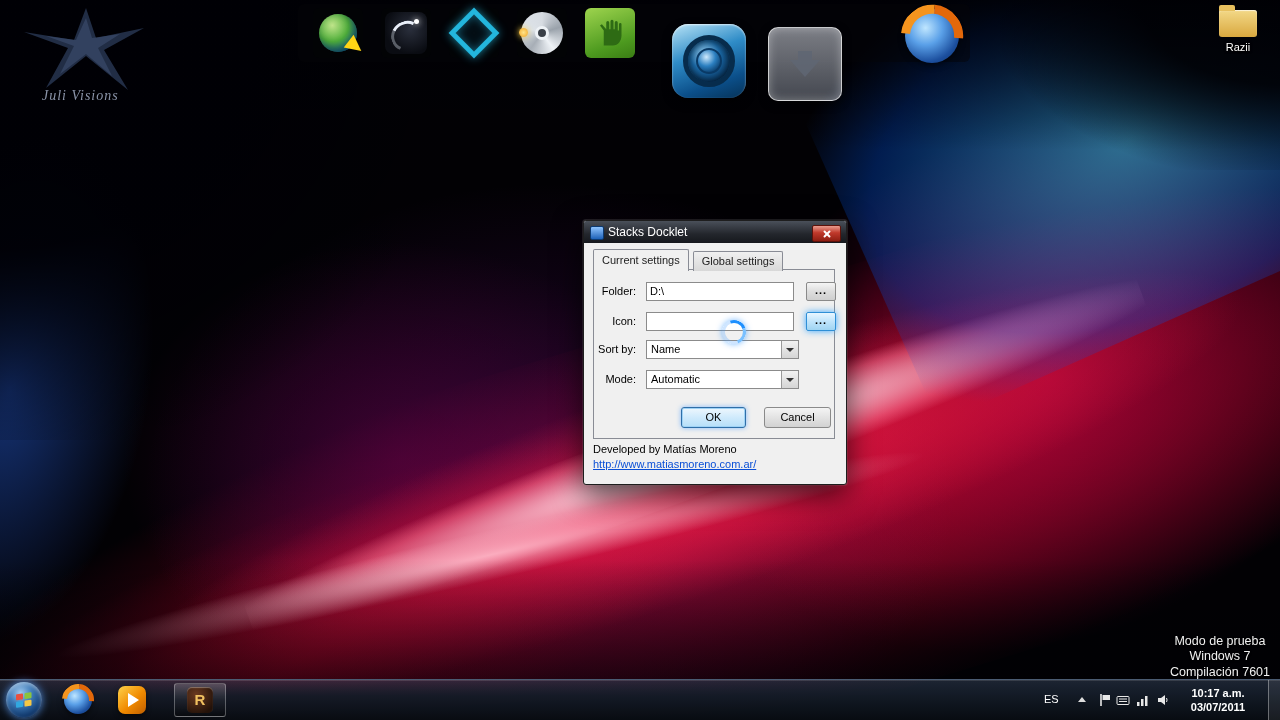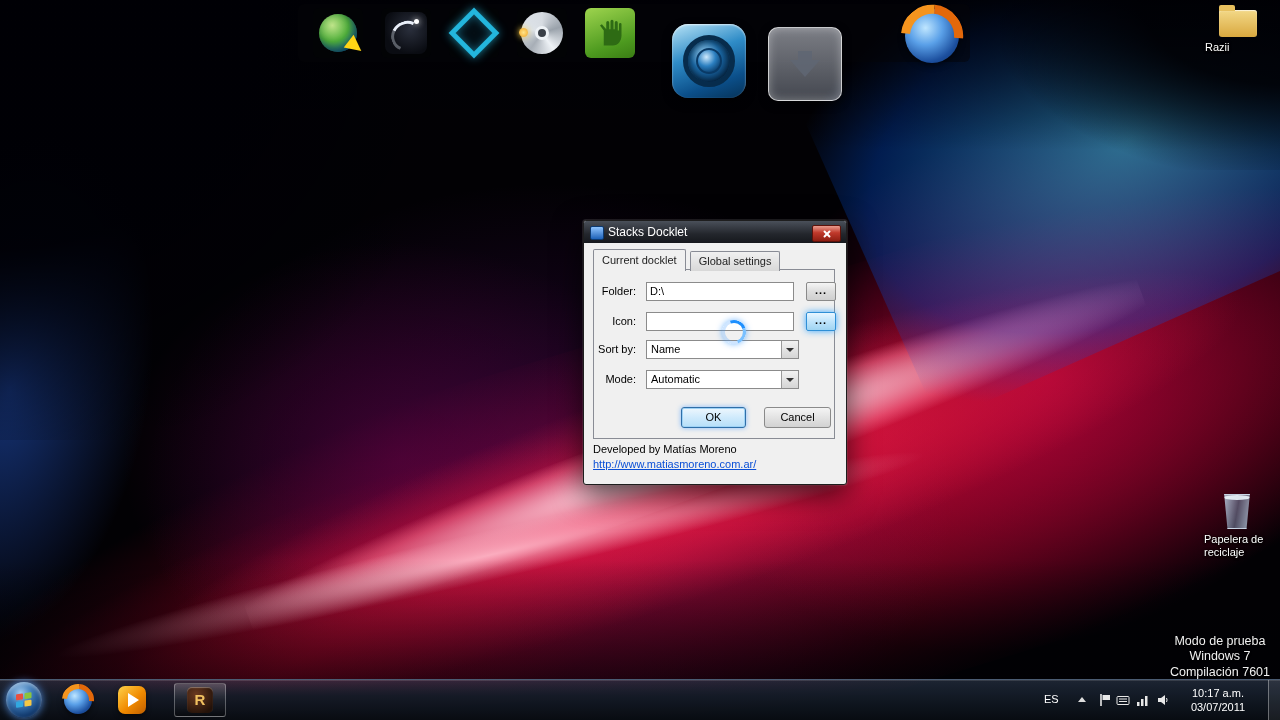--- a/index.html
+++ b/index.html
@@ -128,21 +128,21 @@
   .pbtn{position:absolute;width:65px;height:21px;box-sizing:border-box;text-align:center;line-height:19px;
     background:linear-gradient(#f4f4f4,#e3e3e3 50%,#d2d2d2);border:1px solid #8a8a8a;border-radius:3px;z-index:4;}
   .pbtn.focused{border-color:#2f6fa8;box-shadow:inset 0 0 0 1px #9fd2f5,0 0 5px rgba(60,150,255,.6);
     background:linear-gradient(#eef7fd,#cfeafc 50%,#b6dff8);}
   .spin{position:absolute;left:138px;top:99px;width:18px;height:18px;border-radius:50%;z-index:5;
     border:3px solid rgba(60,150,255,.25);border-top-color:#1e90ff;border-right-color:#79c0ff;
     box-shadow:0 0 6px rgba(30,140,255,.6);transform:rotate(25deg);}
   .devtext{position:absolute;left:9px;top:222px;z-index:2;}
   .linktext{position:absolute;left:9px;top:237px;color:#0a4fd6;text-decoration:underline;z-index:2;cursor:pointer;}
   
-  .dicon{position:absolute;width:66px;text-align:left;color:#fff;font-size:11px;
+  .dicon{position:absolute;width:66px;text-align:center;color:#fff;font-size:11px;
     text-shadow:0 1px 2px #000,0 0 3px #000;}
   .folder{width:38px;height:27px;margin:0 auto;position:relative;border-radius:2px 3px 3px 3px;
     background:linear-gradient(#f3d988,#d9a83f);box-shadow:inset 0 1px 1px rgba(255,255,255,.7);}
   .folder::before{content:"";position:absolute;left:0;top:-5px;width:16px;height:6px;background:#e7c05e;
     border-radius:2px 2px 0 0;}
   .bin{width:26px;height:33px;margin:0 auto;position:relative;
     background:linear-gradient(100deg,rgba(190,210,230,.85),rgba(120,150,180,.5) 50%,rgba(190,210,230,.8));
     border:1px solid rgba(220,235,250,.8);clip-path:polygon(4% 0,96% 0,84% 100%,16% 100%);}
   .bin::before{content:"";position:absolute;left:0;right:0;top:0;height:5px;background:rgba(235,245,252,.9);
     border-radius:50%;}
@@ -168,21 +168,21 @@
     background:linear-gradient(rgba(255,255,255,.2),rgba(255,255,255,.05) 50%,rgba(0,0,0,.25));
     display:flex;align-items:center;justify-content:center;}
   .rtile{width:26px;height:26px;border-radius:5px;background:radial-gradient(circle at 35% 30%,#6b3a20,#241209 80%);
     color:#f0c060;font-weight:bold;font-size:15px;text-align:center;line-height:26px;
     box-shadow:inset 0 1px 1px rgba(255,255,255,.35);}
   .tray-lang{position:absolute;left:1044px;top:13px;color:#fff;font-size:11px;}
   .tray-arrow{position:absolute;left:1078px;top:17px;width:0;height:0;
     border-left:4px solid transparent;border-right:4px solid transparent;border-bottom:5px solid #ddd;}
   .tray-ic{position:absolute;top:13px;width:14px;height:14px;}
   .clock{position:absolute;left:1180px;top:6px;width:76px;text-align:center;color:#fff;font-size:11px;
-    line-height:14px;}
+    line-height:14px;font-weight:bold;}
   .showdesk{position:absolute;left:1268px;top:0;width:12px;height:40px;background:rgba(255,255,255,.07);
     border-left:1px solid rgba(255,255,255,.35);box-sizing:border-box;}
 </style>
 </head>
 <body>
 
 <div id="screen">
 
   <div class="wp" id="w1"></div>
   <div class="wp" id="w8"></div>
@@ -192,20 +192,27 @@
   <div class="wp" id="w2"></div>
   <div class="wp" id="w3"></div>
   <div class="wp" id="w4"></div>
   <div class="wp" id="w6"></div>
   <div class="wp" id="w7"></div>
   <div class="wp" id="ovTop"></div>
   <div class="wp" id="ovLeft"></div>
   <div class="wp" id="ovTR"></div>
   <div class="wp" id="ovBottom"></div>
 
+  <div id="logo">
+    <svg width="150" height="90" viewBox="0 0 150 90">
+      <path d="M70 4 L80 34 L128 24 L88 46 L112 86 L70 52 L30 84 L52 44 L8 28 L58 36 Z" fill="#25324d" opacity="0.9"></path>
+      <path d="M70 14 L76 34 L104 30 L82 44 L96 72 L70 50 L44 70 L58 42 L30 32 L60 36 Z" fill="#3a4a6b" opacity="0.7"></path>
+    </svg>
+    <div id="logoText">Juli Visions</div>
+  </div>
 
   <div id="dockbar"></div>
   <div class="dtile" style="left:313px">
     <span class="ic-globe"></span>
   </div>
   <div class="dtile" style="left:381px">
     <span class="ic-swirl"></span>
   </div>
   <div class="dtile" style="left:449px">
     <span class="ic-diamond"></span>
@@ -223,41 +230,34 @@
   </div>
   <div id="stackph">
     <span class="ph-bar"></span>
     <span class="ph-tri"></span>
   </div>
   <div class="fx fx-lg"></div>
 
   <div class="dicon" style="left:1205px;top:10px;">
     <div class="folder"></div>
     <div class="dlabel">Razii</div>
-  </div>
-  <div class="dicon" style="left:1204px;top:494px;">
-    <div class="bin"></div>
-    <div class="dlabel">
-      <div>Papelera de</div>
-      <div>reciclaje</div>
-    </div>
   </div>
 
   <div class="dlg">
     <div class="dlg-title">
       <span class="dlg-ico"></span>
       <span class="dlg-title-text">Stacks Docklet</span>
       <span class="dlg-close">
           <i class="xa"></i>
           <i class="xb"></i>
         </span>
     </div>
     <div class="panel"></div>
     <div class="tabs">
-      <span class="tab active">Current docklet</span>
+      <span class="tab active">Current settings</span>
       <span class="tab">Global settings</span>
     </div>
 
     <span class="lbl" style="top:64px">Folder:</span>
     <div class="tbx" style="top:61px">
       <span>D:\</span>
     </div>
     <div class="bbtn" style="top:61px">...</div>
 
     <span class="lbl" style="top:94px">Icon:</span>

